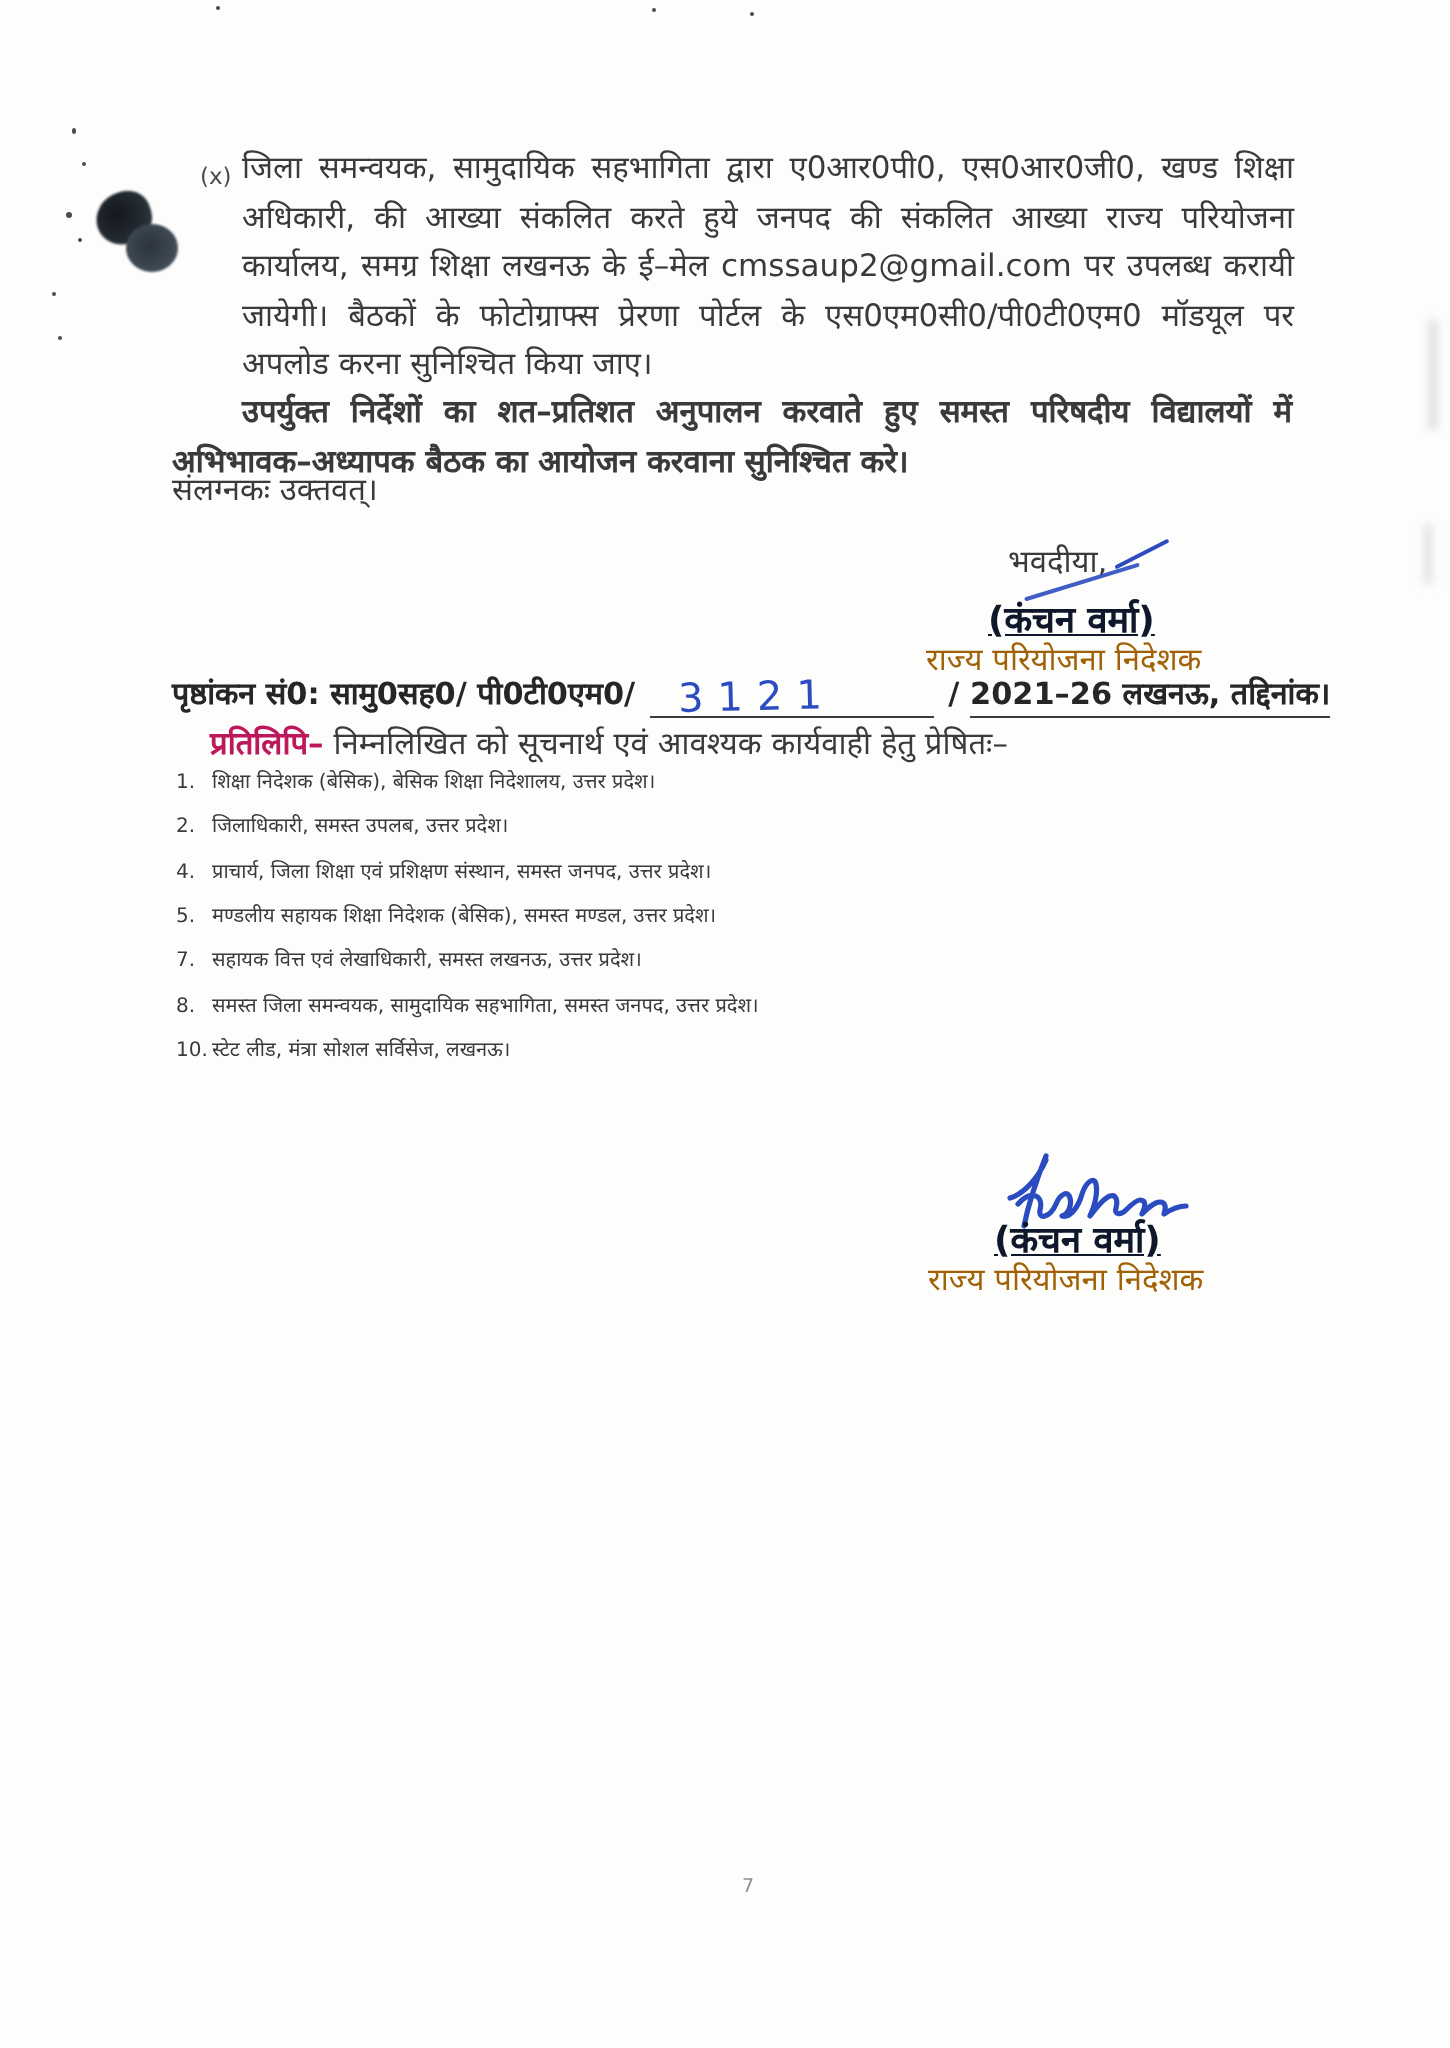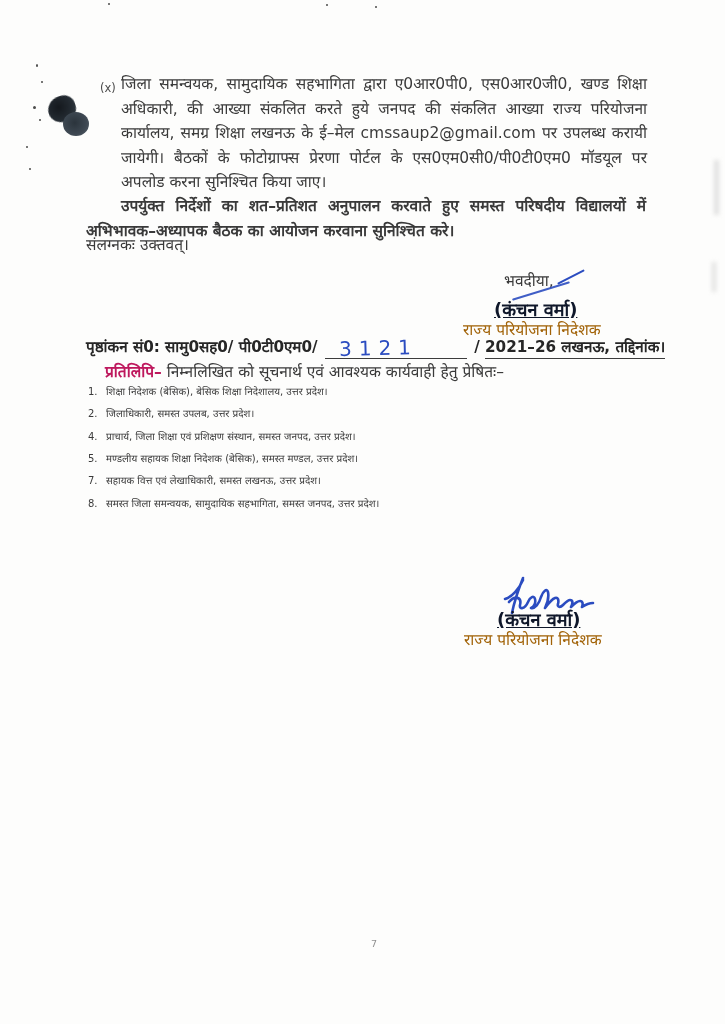--- a/index.html
+++ b/index.html
@@ -103,20 +103,21 @@
     <span>निम्नलिखित को सूचनार्थ एवं आवश्यक कार्यवाही हेतु प्रेषितः–</span>
   </div>
 
   <div class="abs recipients">
     <div class="recipient"><span class="num">1.</span><span>शिक्षा निदेशक (बेसिक), बेसिक शिक्षा निदेशालय, उत्तर प्रदेश।</span></div>
     <div class="recipient"><span class="num">2.</span><span>जिलाधिकारी, समस्त उपलब, उत्तर प्रदेश।</span></div>
     <div class="recipient"><span class="num">4.</span><span>प्राचार्य, जिला शिक्षा एवं प्रशिक्षण संस्थान, समस्त जनपद, उत्तर प्रदेश।</span></div>
     <div class="recipient"><span class="num">5.</span><span>मण्डलीय सहायक शिक्षा निदेशक (बेसिक), समस्त मण्डल, उत्तर प्रदेश।</span></div>
     <div class="recipient"><span class="num">7.</span><span>सहायक वित्त एवं लेखाधिकारी, समस्त लखनऊ, उत्तर प्रदेश।</span></div>
     <div class="recipient"><span class="num">8.</span><span>समस्त जिला समन्वयक, सामुदायिक सहभागिता, समस्त जनपद, उत्तर प्रदेश।</span></div>
+    <div class="recipient"><span class="num">10.</span><span>स्टेट लीड, मंत्रा सोशल सर्विसेज, लखनऊ।</span></div>
   </div>
 
   <svg class="abs sig-svg" width="112" height="40" viewBox="0 0 112 40">
     <path d="M14,37 C16,27 21,12 25,2 M25,4 C21,13 14,21 7,23 M11,26 C17,19 24,21 22,29 C21,34 27,33 30,26 C32,21 36,19 37,23 C38,27 36,31 33,32 C37,33 41,28 43,21 C45,15 49,12 50,16 C51,21 49,28 47,32 C50,28 54,23 57,22 C60,21 61,24 60,28 C59,31 62,32 65,29 C67,27 70,24 72,24 C75,24 75,27 73,31 C76,28 79,25 82,25 C85,25 85,28 84,31 C87,29 91,27 95,27" fill="none" stroke="#2b4cc0" stroke-width="2.6" stroke-linecap="round" stroke-linejoin="round"></path>
   </svg>
   <div class="abs sig-name sig2-name">(कंचन वर्मा)</div>
   <div class="abs sig-title sig2-title">राज्य परियोजना निदेशक</div>
 
   <div class="abs page-num">7</div>
 

